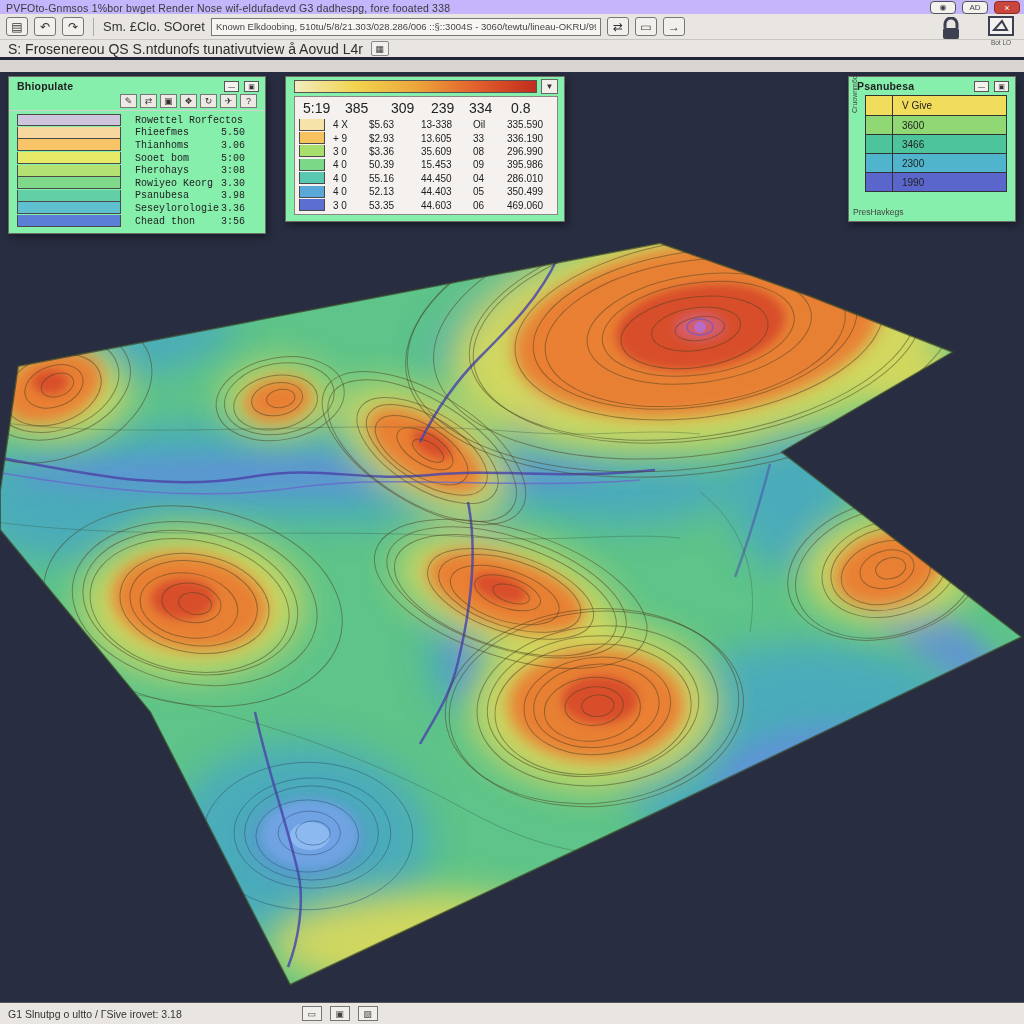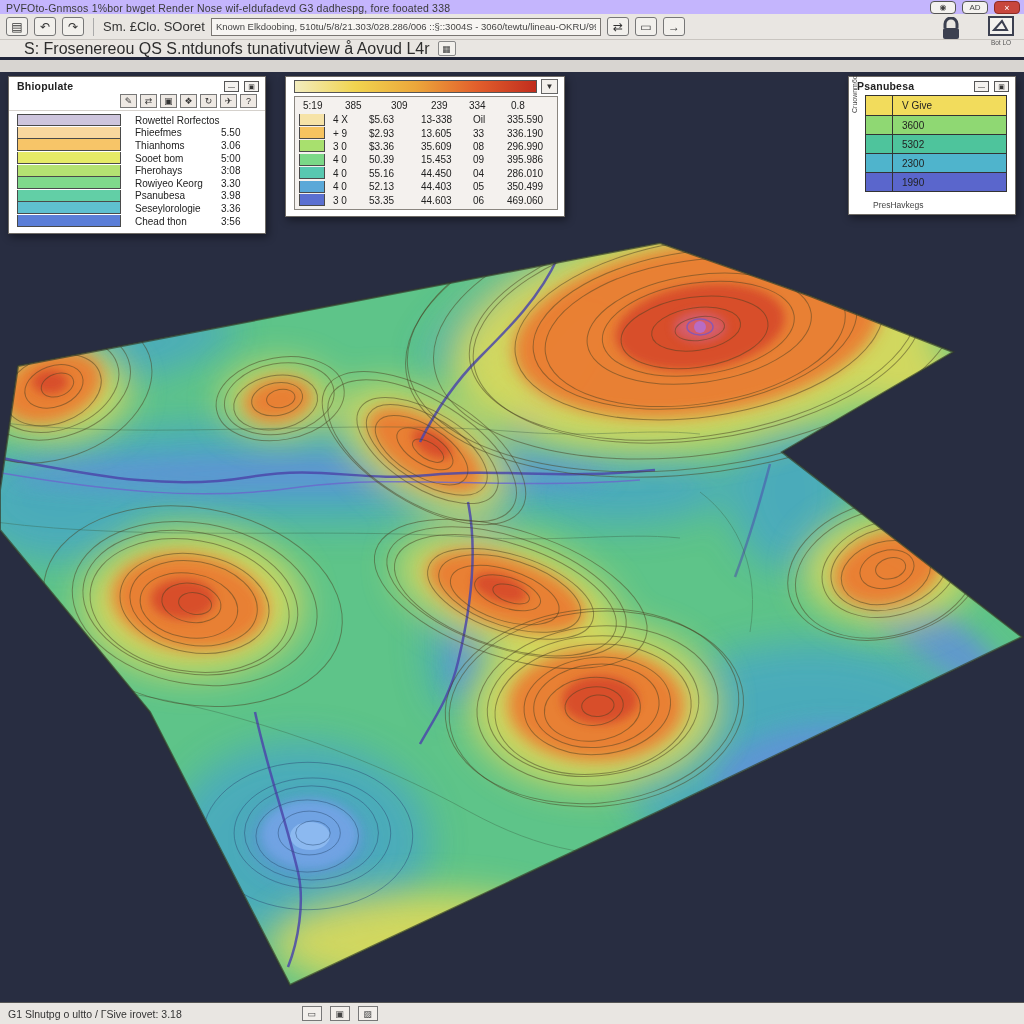--- a/index.html
+++ b/index.html
@@ -27,78 +27,78 @@
   .tb-sep { width:1px; height:18px; background:#aaa; margin:0 3px; }
   .tb-label { font-size:13px; color:#333; white-space:nowrap; }
   .addr { width:390px; height:18px; border:1px solid #7a7672; background:#f7f5f2;
     font-size:9.5px; color:#444; padding:0 4px; font-family:"Liberation Sans",sans-serif; }
   .tb-right { position:absolute; right:10px; top:2px; display:flex; gap:26px; align-items:center; }
   .lockwrap, .monwrap { text-align:center; }
   .mon-caption { font-size:6.5px; color:#555; margin-top:-1px; }
 
   .subbar { background:#e9e6e2; display:flex; align-items:center; gap:8px;
     padding:1px 8px; height:20px; border-bottom:3px solid #20253a; }
-  .subbar .txt { font-size:16px; color:#2e2e2e;margin-left:16px; }
+  .subbar .txt { font-size:14px; color:#2e2e2e; }
   .sbtn { width:18px; height:15px; border:1px solid #888; border-radius:2px; background:#f2f0ec;
     font-size:9px; color:#444; text-align:center; line-height:14px; }
 
   
   .map-area { position:absolute; left:0; top:72px; width:1024px; height:930px;
     background:#282d41; overflow:hidden; }
   .map-area svg { position:absolute; left:0; top:0; }
 
   
-  .panel { position:absolute; background:#ffffff; border:1px solid #6f6b66;
+  .panel { position:absolute; background:#86efac; border:1px solid #6f6b66;
     box-shadow:2px 3px 8px rgba(0,0,0,.45); z-index:5; }
   .p-title { display:flex; align-items:center; justify-content:space-between;
     padding:3px 6px 1px 8px; }
   .p-title .t { font-size:10.5px; color:#222; font-weight:bold; letter-spacing:.2px; }
   .p-title .pbtns { display:flex; gap:5px; }
   .pbtn { width:15px; height:11px; border:1px solid #555; background:#f4f2ef;
     font-size:7px; line-height:10px; text-align:center; color:#333; }
 
   
   #legend { left:8px; top:4px; width:258px; }
   .lg-tools { display:flex; justify-content:flex-end; gap:3px; padding:1px 8px 2px 8px;
     border-bottom:1px solid #d5d1cc; }
   .lg-tool { width:17px; height:14px; border:1px solid #777; background:#eee9e4;
     font-size:9px; text-align:center; line-height:13px; color:#333; }
   .lg-rows { padding:3px 8px 6px 8px; }
-  .lg-row { display:flex; align-items:center; height:12.6px; }
+  .lg-row { display:flex; align-items:center; height:12.6px;font-family:Liberation Mono, monospace; }
   .lg-sw { width:104px; height:12px; border:1px solid #4a4a4a; border-top:none; }
   .lg-row:first-child .lg-sw { border-top:1px solid #4a4a4a; }
   .lg-lab { font-size:10px; color:#222; margin-left:14px; width:86px; white-space:nowrap; }
   .lg-val { font-size:10px; color:#222; }
 
   
   #datatable { left:285px; top:4px; width:280px; }
   .grad-wrap { display:flex; align-items:center; gap:4px; padding:2px 6px 2px 8px; }
   .gradbar { flex:1; height:13px; border:1px solid #555;
     background:linear-gradient(90deg,#f2ecbe,#f1d44f,#eca73b,#e2602c,#c12d1e); }
   .funnel { width:17px; height:15px; border:1px solid #666; background:#f2efeb;
     font-size:8px; text-align:center; line-height:14px; color:#333; }
   .dt-table { margin:0 6px 6px 8px; border:1px solid #8a8680; background:#f4f1ee; padding:2px 4px; }
-  .dt-head { display:flex; gap:0; font-size:10px; color:#222; padding:1px 0 2px 4px; }
+  .dt-head { display:flex; gap:0; font-size:14px; color:#222; padding:1px 0 2px 4px; }
   .dt-head span { display:inline-block; }
   .dt-row { display:flex; align-items:center; height:13.4px; font-size:10px; color:#222; }
   .dt-sw { width:26px; height:12px; border:1px solid #4a4a4a; border-top:none; margin-right:8px; }
   .dt-row:first-of-type .dt-sw { border-top:1px solid #4a4a4a; }
   .dt-c { display:inline-block; white-space:nowrap; }
 
   
   #scalepanel { left:848px; top:4px; width:168px; padding-bottom:2px; }
-  .sc-body { position:relative; margin:2px 8px 8px 16px; }
+  .sc-body { position:relative; margin:2px 8px 15px 16px; }
   .sc-side { position:absolute; left:-14px; top:18px; font-size:7px; color:#444;
     transform:rotate(-90deg); transform-origin:left top; white-space:nowrap; }
   .sc-rows { border:1px solid #333; }
   .sc-row { height:19px; display:flex; align-items:center; }
   .sc-row + .sc-row { border-top:1px solid #333; }
   .sc-lab { margin-left:26px; padding-left:9px; border-left:1px solid #333;
     font-size:10px; color:#222; height:100%; display:flex; align-items:center; width:100%; }
-  .sc-bottom { font-size:8.5px; color:#444; margin:2px 0 2px 24px; }
+  .sc-bottom { font-size:8.5px; color:#444; margin:2px 0 2px 4px; }
 
   
   .statusbar { position:absolute; left:0; top:1002px; width:1024px; height:22px;
     background:#e9e6e2; border-top:1px solid #555; display:flex; align-items:center;
     padding:0 8px; font-size:10.5px; color:#333; }
   .st-left { flex:1; }
   .st-center { white-space:nowrap; margin-right:120px; }
   .st-icons { display:flex; gap:8px; }
   .stbtn { width:20px; height:15px; border:1px solid #777; background:#f2efeb;
     font-size:9px; text-align:center; line-height:14px; color:#444; }
@@ -483,21 +483,21 @@
     <div class="sc-body">
       <span class="sc-side">Cruownm6o</span>
       <div class="sc-rows">
         <div class="sc-row" style="background-color: rgb(242, 220, 92);">
             <span class="sc-lab">V Give</span>
           </div>
         <div class="sc-row" style="background-color: rgb(143, 216, 115);">
             <span class="sc-lab">3600</span>
           </div>
         <div class="sc-row" style="background-color: rgb(78, 196, 156);">
-            <span class="sc-lab">5302</span>
+            <span class="sc-lab">3466</span>
           </div>
         <div class="sc-row" style="background-color: rgb(79, 180, 204);">
             <span class="sc-lab">2300</span>
           </div>
         <div class="sc-row" style="background-color: rgb(90, 102, 204);">
             <span class="sc-lab">1990</span>
           </div>
       </div>
     </div>
     <div class="sc-bottom">PresHavkegs</div>

